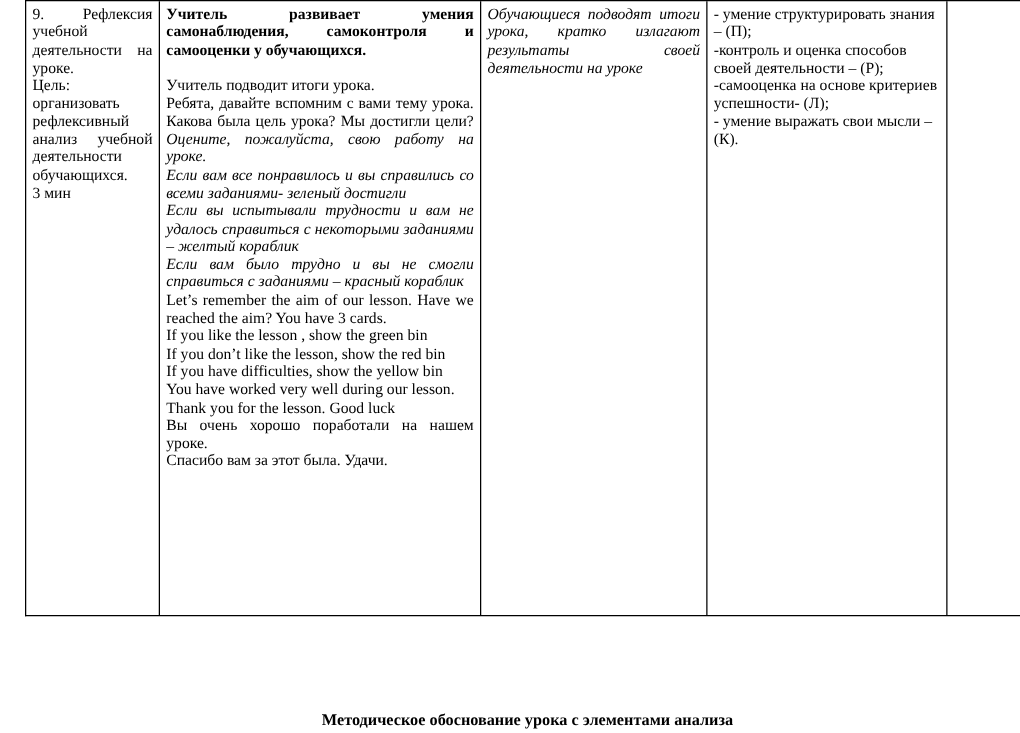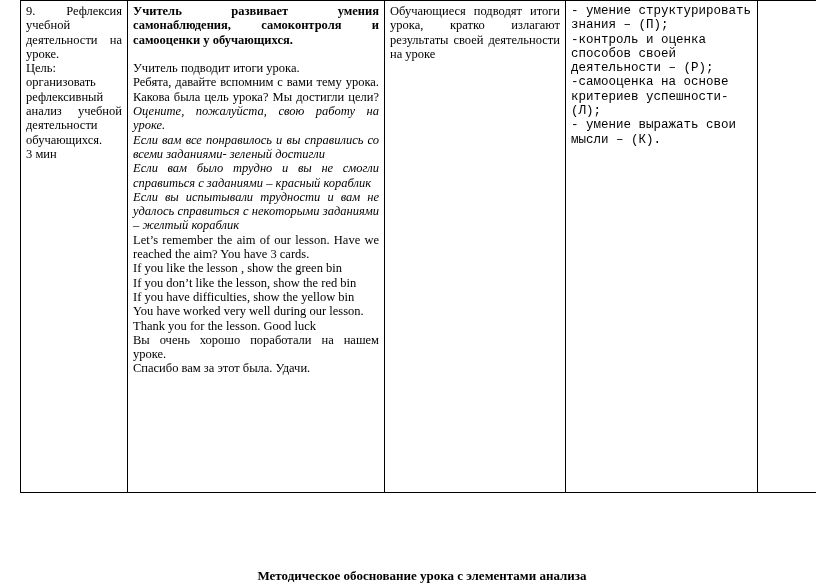--- a/index.html
+++ b/index.html
@@ -25,22 +25,22 @@
     border-left: 1px solid #000;
   }
   .cell {
     border-right: 1px solid #000;
     padding: 3px 5px 0 5px;
     font-size: 12.5px;
     line-height: 14.3px;
   }
   .col1 { width: 107px; }
   .col2 { width: 257px; }
-  .col3 { width: 181px; }
-  .col4 { width: 192px; font-family: Liberation Mono, monospace; }
+  .col3 { width: 181px; font-style: italic; }
+  .col4 { width: 192px; }
   .col5 { width: 61px; }
   .cell p { text-align: justify; }
   .col4 p { text-align: left; }
   .italic { font-style: italic; }
   .gap-after { margin-bottom: 14.3px; font-weight: bold; }
   .footer-title {
     position: absolute;
     left: 0; right: 0;
     top: 568px;
     text-align: center;
@@ -60,22 +60,22 @@
       <p>9. Рефлексия учебной деятельности на уроке.</p>
       <p>Цель: организовать рефлексивный анализ учебной деятельности обучающихся.</p>
       <p>3 мин</p>
     </div>
 
     <div class="cell col2">
       <p class="gap-after">Учитель развивает умения самонаблюдения, самоконтроля и самооценки у обучающихся.</p>
       <p>Учитель подводит итоги урока.</p>
       <p><span>Ребята, давайте вспомним с вами тему урока. Какова была цель урока? Мы достигли цели? </span><span class="italic">Оцените, пожалуйста, свою работу на уроке.</span></p>
       <p class="italic">Если вам все понравилось и вы справились со всеми заданиями- зеленый достигли</p>
+      <p class="italic">Если вы испытывали трудности и вам не удалось справиться с некоторыми заданиями – желтый кораблик</p>
       <p class="italic">Если вам было трудно и вы не смогли справиться с заданиями – красный кораблик</p>
-      <p class="italic">Если вы испытывали трудности и вам не удалось справиться с некоторыми заданиями – желтый кораблик</p>
       <p>Let’s remember the aim of our lesson. Have we reached the aim? You have 3 cards.</p>
       <p>If you like the lesson , show  the green bin</p>
       <p>If you don’t like the lesson, show the red bin</p>
       <p>If you have difficulties, show the yellow bin</p>
       <p>You have worked very well during our lesson.</p>
       <p>Thank you for the lesson. Good luck</p>
       <p>Вы очень хорошо поработали на нашем уроке.</p>
       <p>Спасибо вам за этот была. Удачи.</p>
     </div>
 

